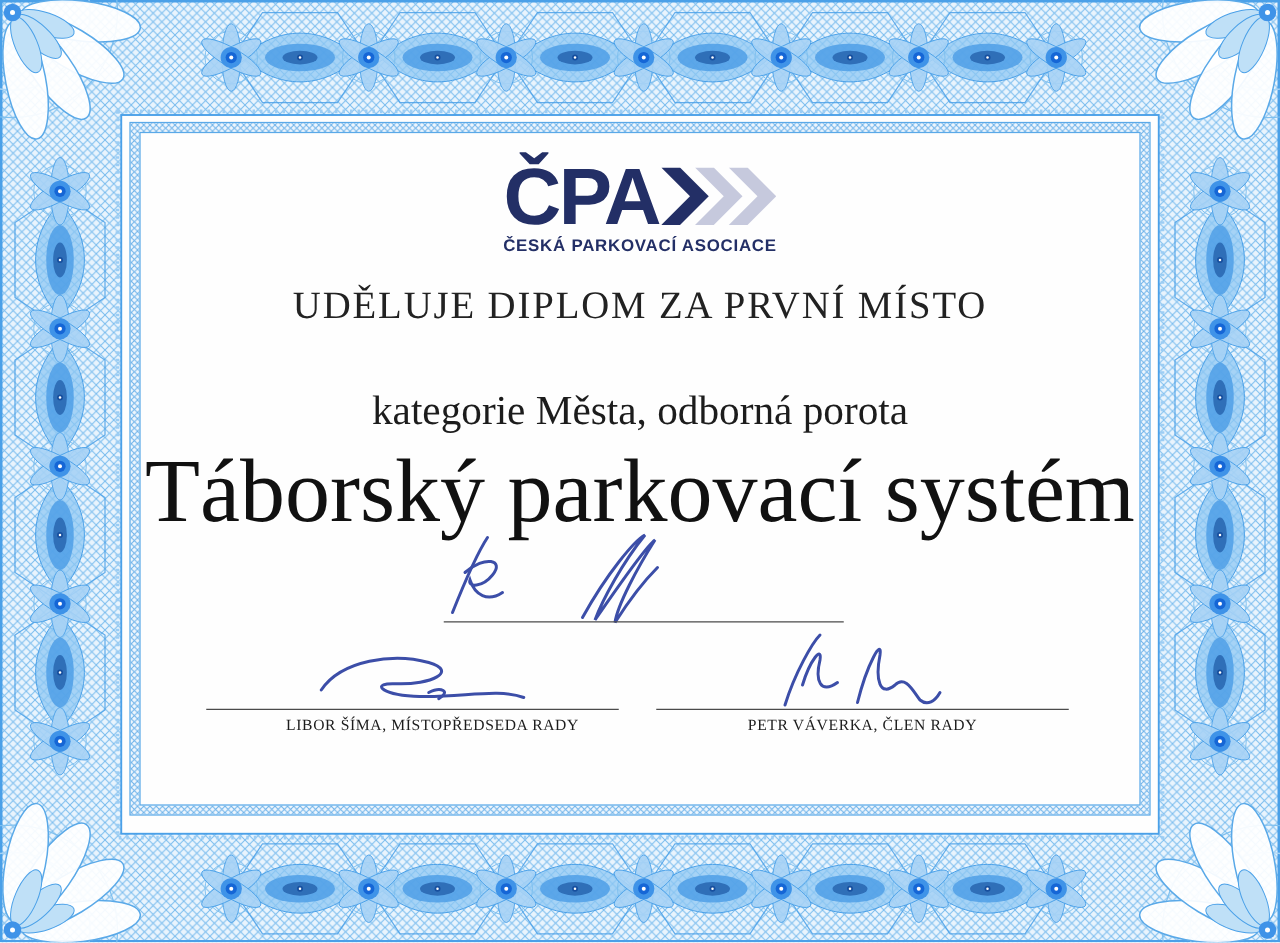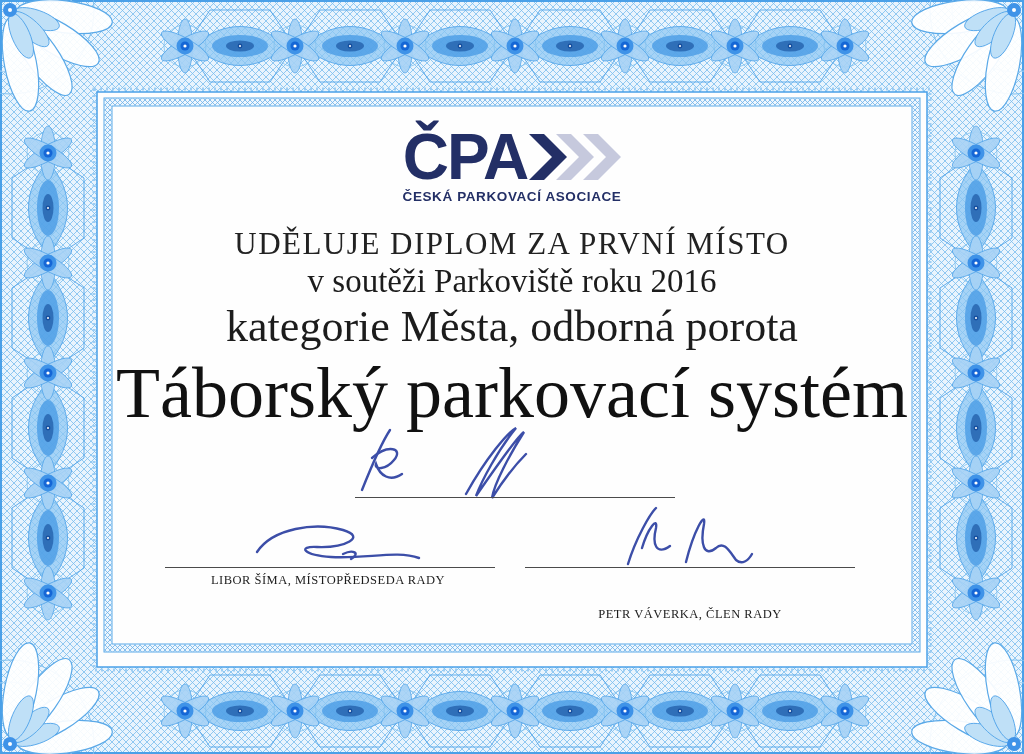--- a/index.html
+++ b/index.html
@@ -49,21 +49,21 @@
   }
   .chevrons{margin-top:6px;margin-left:2px;}
   .chev-dark{fill:var(--logo-navy);}
   .chev-light{fill:var(--logo-chevron-light);}
   .logo-subtitle{
     font-family:"Liberation Sans", sans-serif;font-weight:bold;
     font-size:13.5px;letter-spacing:.6px;color:var(--logo-navy);margin-top:2px;
   }
   .heading{top:226px;font-size:31px;letter-spacing:1.5px;color:#222;}
   .line2{top:263px;font-size:33px;}
-  .line3{top:301px;font-size:44px;}
+  .line3{top:311px;font-size:33px;}
   .award{top:352px;font-size:72px;color:#111;}
   .sig-scribble{position:absolute;}
   .sig-scribble path{fill:none;stroke:var(--ink-blue);stroke-width:2.4;stroke-linecap:round;}
   .sig-line{position:absolute;height:0;border-top:1.5px solid var(--line-gray);}
   .sig-label{
     position:absolute;text-align:center;
     font-size:12.5px;letter-spacing:.5px;color:var(--text-black);
   }
 </style>
 </head>
@@ -185,39 +185,38 @@
       <svg class="chevrons" width="92" height="46" viewBox="0 0 92 46" aria-hidden="true">
         <polygon class="chev-dark" points="0,0 15,0 38,23 15,46 0,46 23,23"></polygon>
         <polygon class="chev-light" points="27,0 42,0 65,23 42,46 27,46 50,23"></polygon>
         <polygon class="chev-light" points="54,0 69,0 92,23 69,46 54,46 77,23"></polygon>
       </svg>
     </div>
     <div class="logo-subtitle">ČESKÁ PARKOVACÍ ASOCIACE</div>
   </div>
 
   <div class="abs heading">UDĚLUJE DIPLOM ZA PRVNÍ MÍSTO</div>
-  <div class="abs line2">v soutěži Parkoviště roku 2016</div>
   <div class="abs line3">kategorie Města, odborná porota</div>
   <div class="abs award">Táborský parkovací systém</div>
 
   <svg class="sig-scribble" style="left:348px;top:424px;" width="232" height="76" viewBox="0 0 232 76" aria-hidden="true">
     <path d="M14,66 C22,46 34,18 42,6"></path>
     <path d="M24,34 C40,20 56,24 46,36 C38,46 26,46 28,40 C32,52 42,58 54,50"></path>
     <path d="M118,70 C138,34 160,8 168,4 C150,26 134,56 128,72 C150,40 170,12 176,8 C162,30 146,60 144,74 C158,52 170,38 178,30"></path>
   </svg>
   <div class="sig-line" style="left:355px;top:497px;width:320px;"></div>
 
   <svg class="sig-scribble" style="left:245px;top:520px;" width="192" height="50" viewBox="0 0 192 50" aria-hidden="true">
     <path d="M12,32 C28,8 70,2 98,10 C122,17 100,28 72,27 C52,26 58,35 86,37 C122,39 152,30 174,38"></path>
     <path d="M98,34 C108,29 116,33 106,39"></path>
   </svg>
   <div class="sig-line" style="left:165px;top:567px;width:330px;"></div>
-  <div class="sig-label" style="left:163px;top:573px;width:330px;text-align:center;">LIBOR ŠÍMA, MÍSTOPŘEDSEDA RADY</div>
+  <div class="sig-label" style="left:181px;top:573px;width:330px;text-align:center;">LIBOR ŠÍMA, MÍSTOPŘEDSEDA RADY</div>
 
   <svg class="sig-scribble" style="left:612px;top:504px;" width="142" height="64" viewBox="0 0 142 64" aria-hidden="true">
     <path d="M16,60 C24,34 38,10 44,4"></path>
     <path d="M30,44 C36,24 46,12 44,24 C40,40 44,52 58,42"></path>
     <path d="M74,58 C82,26 94,6 92,20 C88,40 92,54 104,44 C112,36 118,48 124,56 C130,61 136,57 140,50"></path>
   </svg>
   <div class="sig-line" style="left:525px;top:567px;width:330px;"></div>
-  <div class="sig-label" style="left:525px;top:607px;width:330px;">PETR VÁVERKA, ČLEN RADY</div>
+  <div class="sig-label" style="left:525px;top:573px;width:330px;">PETR VÁVERKA, ČLEN RADY</div>
 
 </div>
 
 </body></html>

